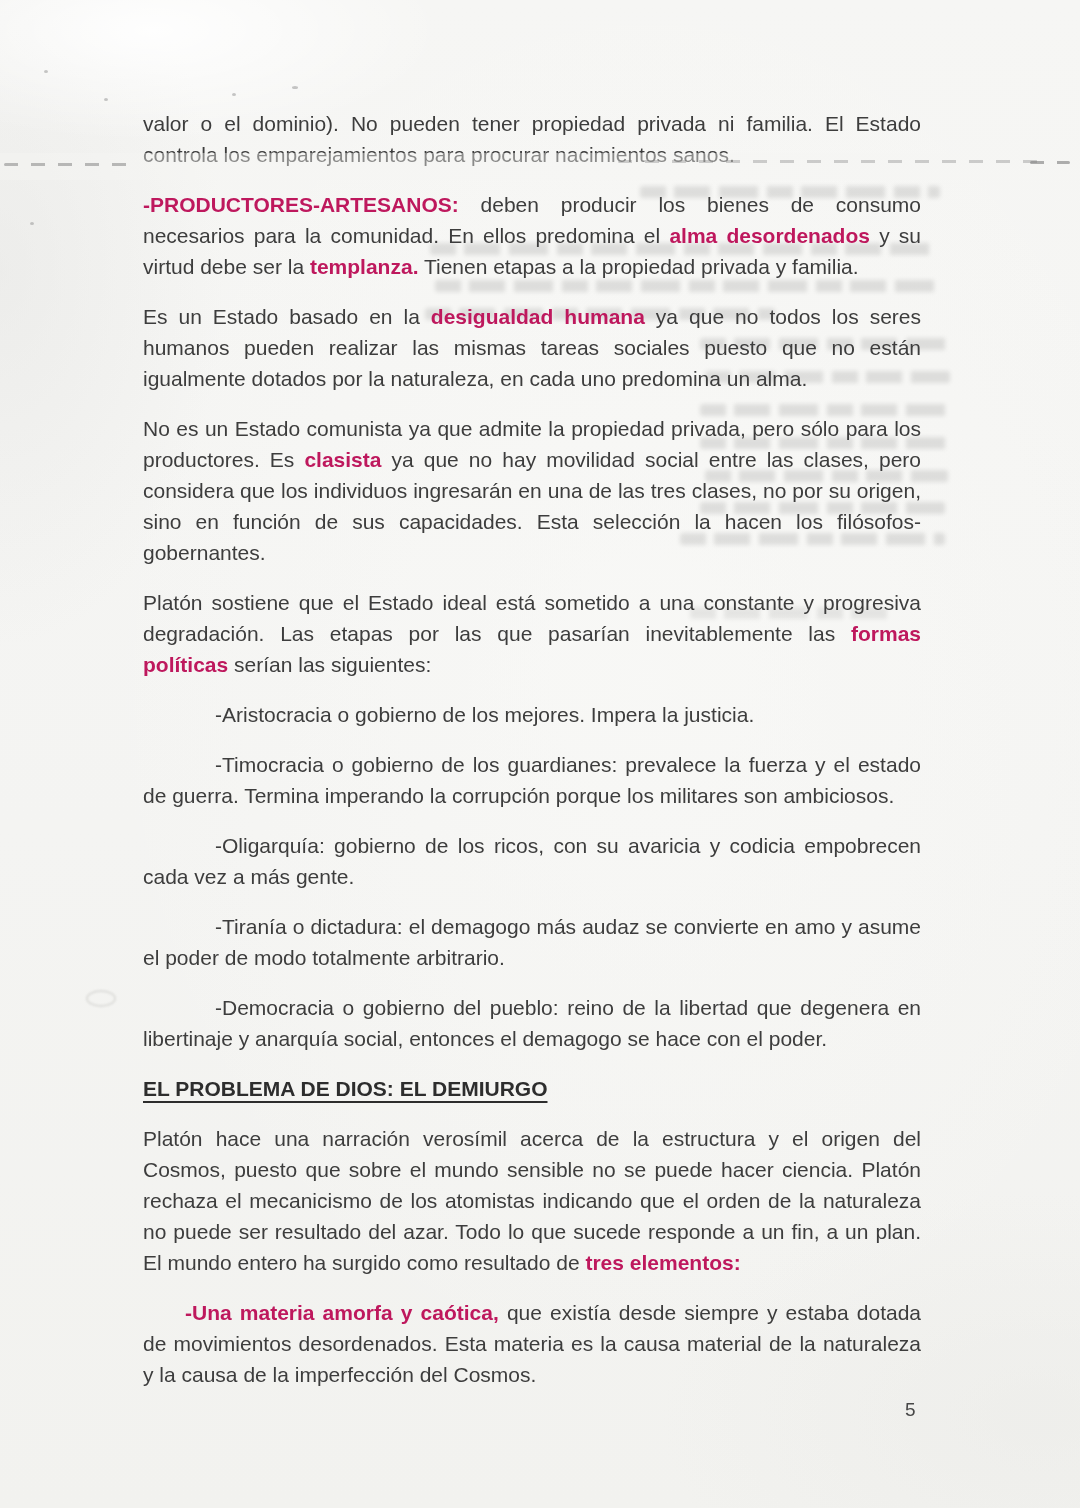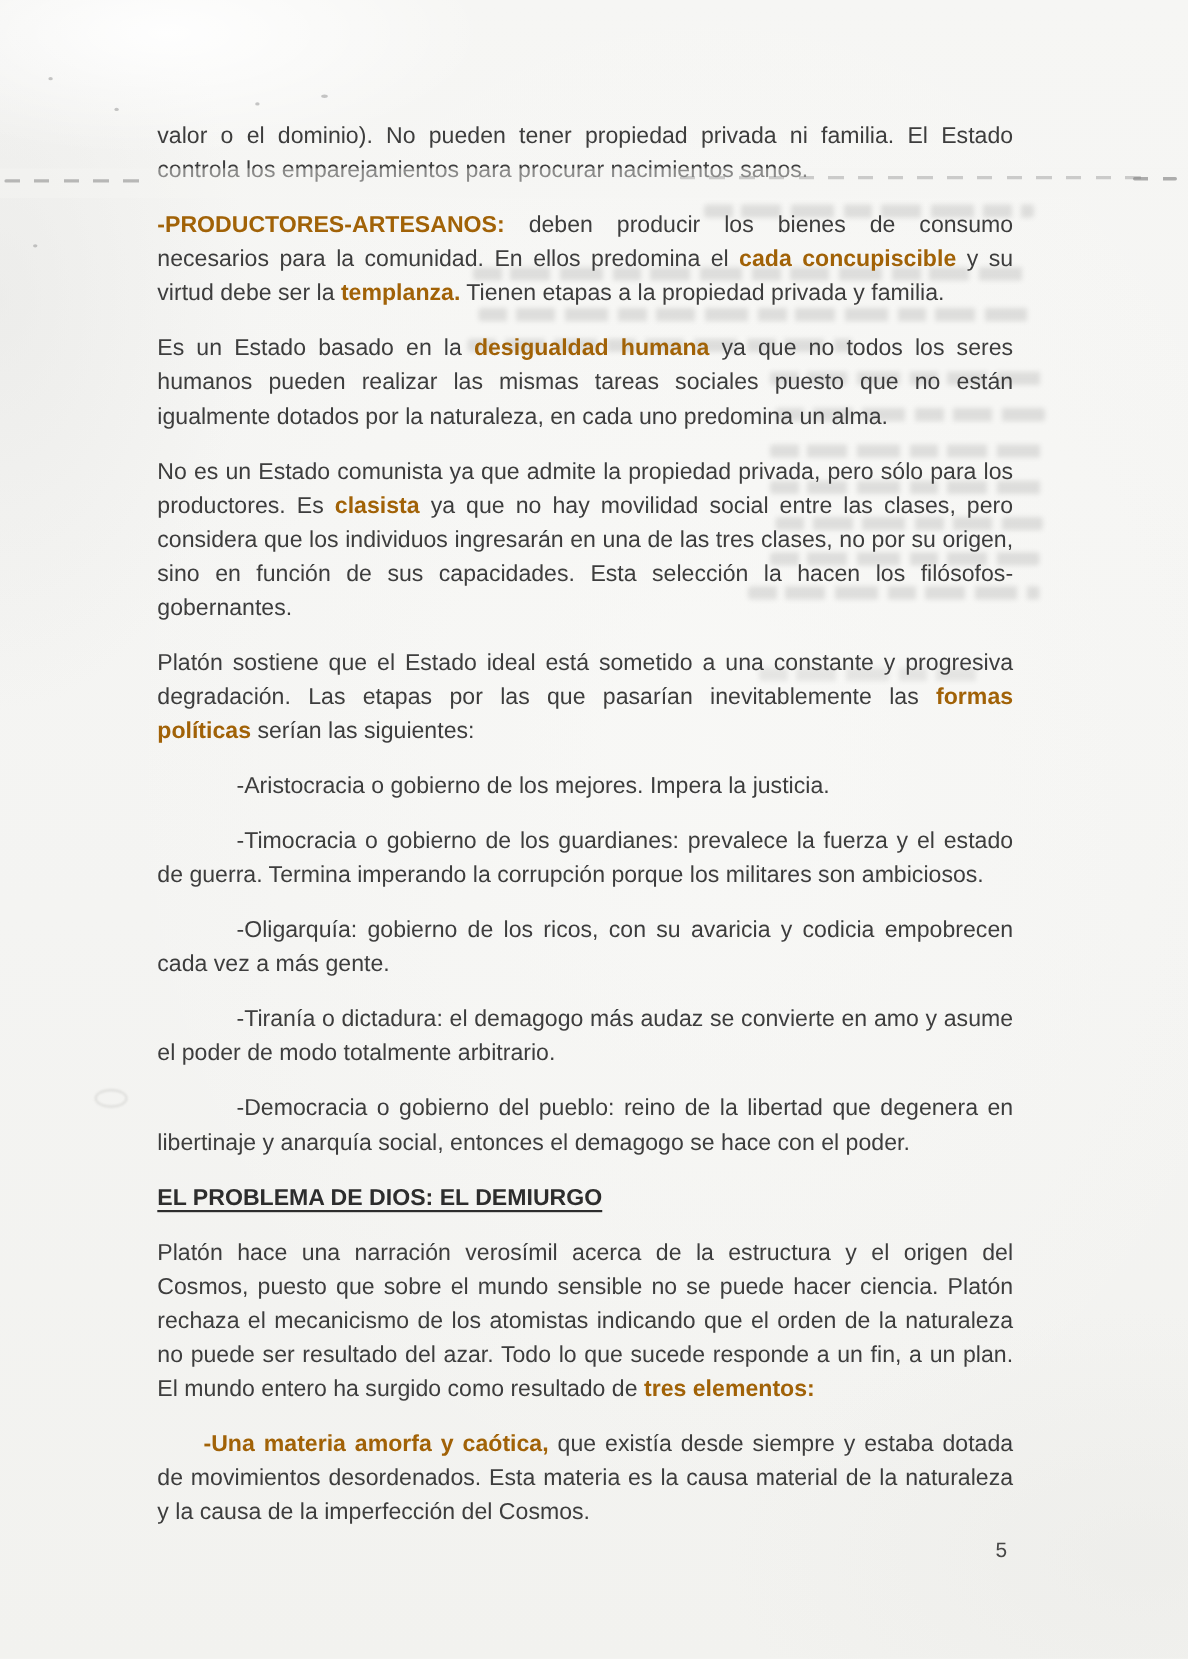--- a/index.html
+++ b/index.html
@@ -46,21 +46,21 @@
     background:rgba(246,246,244,.42);
   }
   
   .doc{
     position:absolute;left:143px;top:108px;width:778px;z-index:1;
     color:#3d3d3d;font-size:21px;line-height:31px;
     text-rendering:optimizeLegibility;
   }
   .para{margin:0 0 19px 0;text-align:justify;}
   .para:last-child{margin-bottom:0;}
-  .para .b{font-weight:bold;color:#a16207;}
+  .para .b{font-weight:bold;color:#be185d;}
   .indent-lg{text-indent:72px;}
   .indent-sm{text-indent:42px;}
   .heading{text-align:left;}
   .heading .b{
     text-decoration:underline;
     text-decoration-thickness:1.6px;
     text-underline-offset:5px;
     color:#2d2d2d;
     margin-top:25px;
   }
@@ -93,21 +93,21 @@
 <div class="speck" style="left:44px;top:70px;"></div>
 <div class="speck" style="left:104px;top:98px;"></div>
 <div class="speck" style="left:232px;top:93px;"></div>
 <div class="speck" style="left:292px;top:86px;width:6px;"></div>
 <div class="speck" style="left:30px;top:222px;"></div>
 <div class="smudge" style="left:86px;top:990px;"></div>
 <div class="fadeband"></div>
 
 <div class="doc">
     <div class="para"><span>valor o el dominio). No pueden tener propiedad privada ni familia. El Estado controla los emparejamientos para procurar nacimientos sanos.</span></div>
-    <div class="para"><span class="b">-PRODUCTORES-ARTESANOS:</span><span> deben producir los bienes de consumo necesarios para la comunidad. En ellos predomina el </span><span class="b">cada concupiscible</span><span> y su virtud debe ser la </span><span class="b">templanza.</span><span> Tienen etapas a la propiedad privada y familia.</span></div>
+    <div class="para"><span class="b">-PRODUCTORES-ARTESANOS:</span><span> deben producir los bienes de consumo necesarios para la comunidad. En ellos predomina el </span><span class="b">alma desordenados</span><span> y su virtud debe ser la </span><span class="b">templanza.</span><span> Tienen etapas a la propiedad privada y familia.</span></div>
     <div class="para"><span>Es un Estado basado en la </span><span class="b">desigualdad humana</span><span> ya que no todos los seres humanos pueden realizar las mismas tareas sociales puesto que no están igualmente dotados por la naturaleza, en cada uno predomina un alma.</span></div>
     <div class="para"><span>No es un Estado comunista ya que admite la propiedad privada, pero sólo para los productores. Es </span><span class="b">clasista</span><span> ya que no hay movilidad social entre las clases, pero considera que los individuos ingresarán en una de las tres clases, no por su origen, sino en función de sus capacidades. Esta selección la hacen los filósofos-gobernantes.</span></div>
     <div class="para"><span>Platón sostiene que el Estado ideal está sometido a una constante y progresiva degradación. Las etapas por las que pasarían inevitablemente las </span><span class="b">formas políticas</span><span> serían las siguientes:</span></div>
     <div class="para indent-lg"><span>-Aristocracia o gobierno de los mejores. Impera la justicia.</span></div>
     <div class="para indent-lg"><span>-Timocracia o gobierno de los guardianes: prevalece la fuerza y el estado de guerra. Termina imperando la corrupción porque los militares son ambiciosos.</span></div>
     <div class="para indent-lg"><span>-Oligarquía: gobierno de los ricos, con su avaricia y codicia empobrecen cada vez a más gente.</span></div>
     <div class="para indent-lg"><span>-Tiranía o dictadura: el demagogo más audaz se convierte en amo y asume el poder de modo totalmente arbitrario.</span></div>
     <div class="para indent-lg"><span>-Democracia o gobierno del pueblo: reino de la libertad que degenera en libertinaje y anarquía social, entonces el demagogo se hace con el poder.</span></div>
     <div class="para heading"><span class="b">EL PROBLEMA DE DIOS: EL DEMIURGO</span></div>
     <div class="para"><span>Platón hace una narración verosímil acerca de la estructura y el origen del Cosmos, puesto que sobre el mundo sensible no se puede hacer ciencia. Platón rechaza el mecanicismo de los atomistas indicando que el orden de la naturaleza no puede ser resultado del azar. Todo lo que sucede responde a un fin, a un plan. El mundo entero ha surgido como resultado de </span><span class="b">tres elementos:</span></div>

